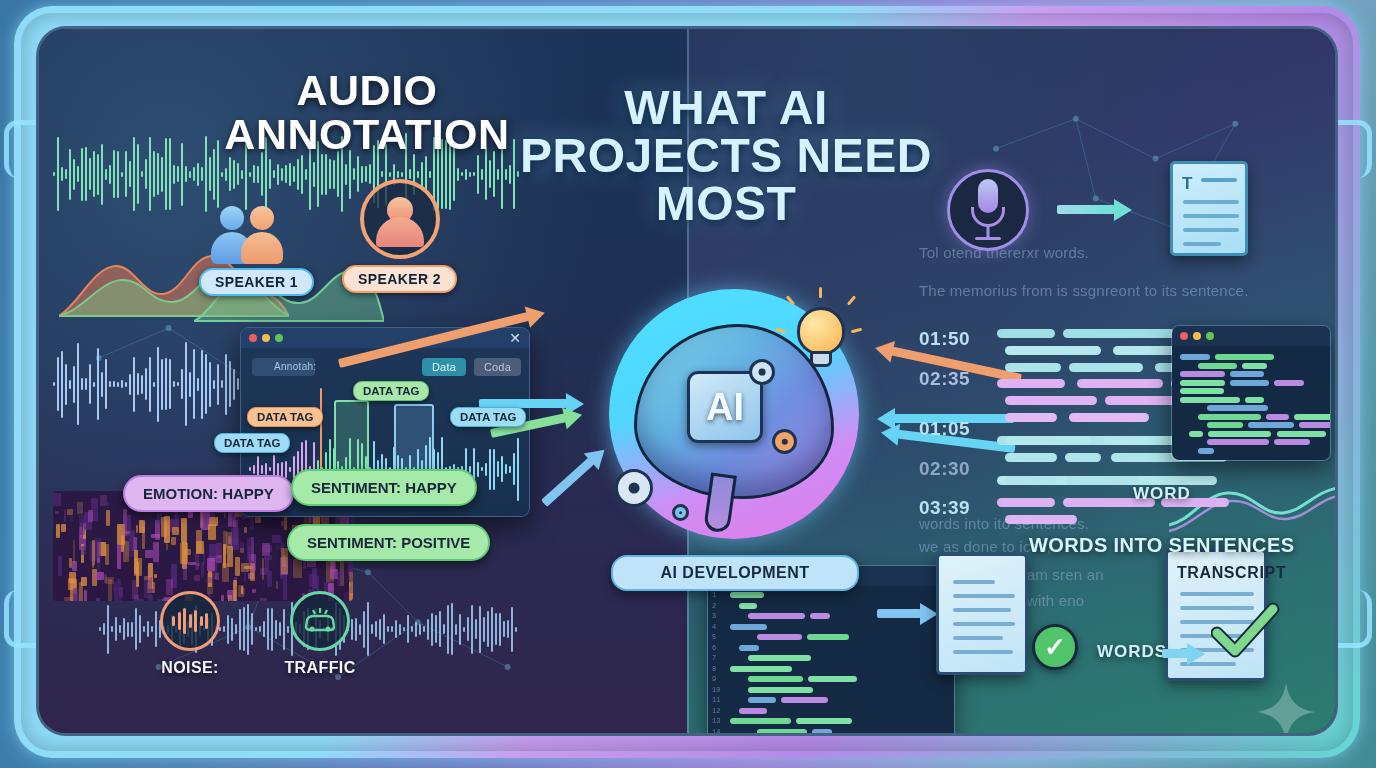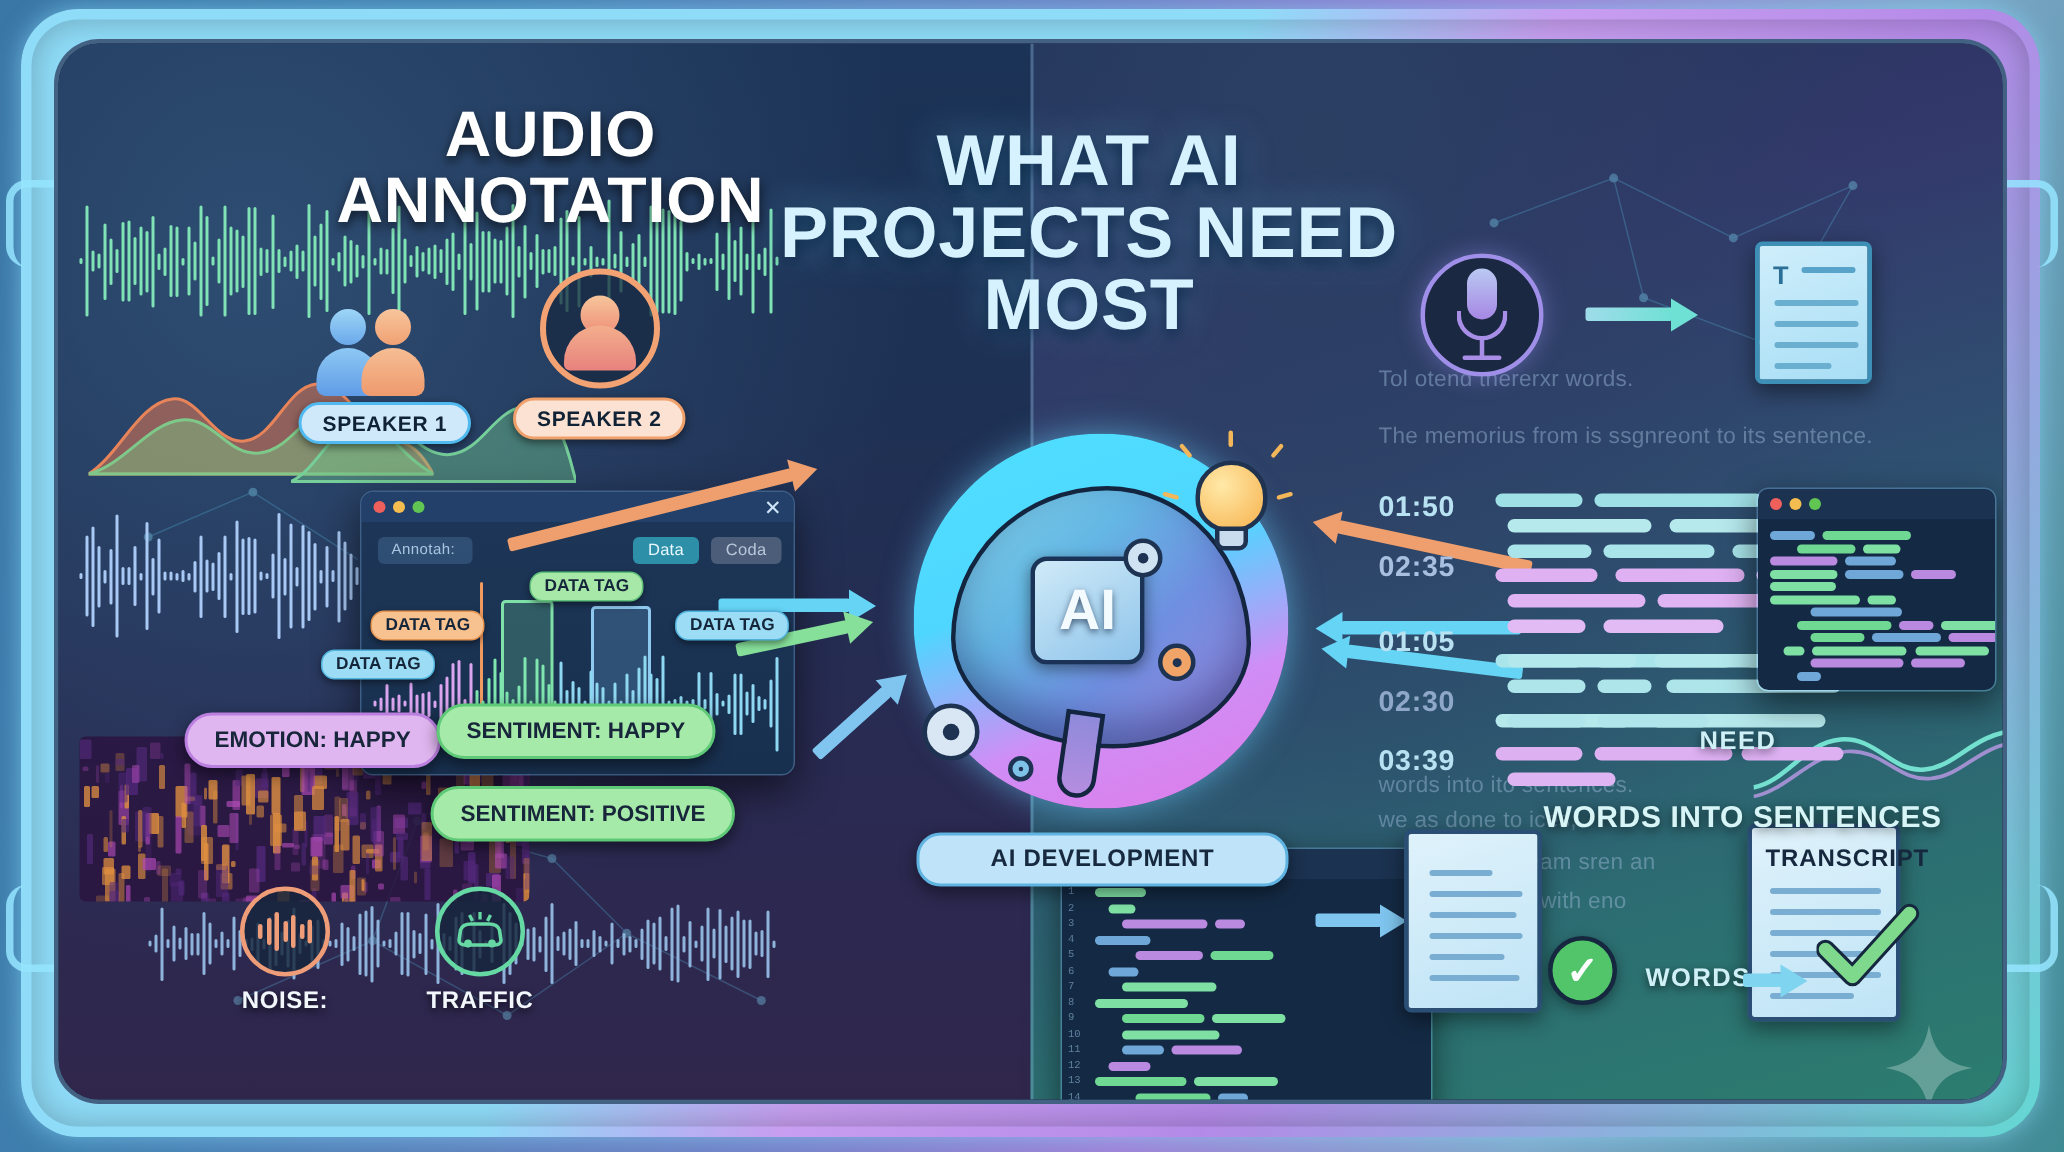--- a/index.html
+++ b/index.html
@@ -117,21 +117,21 @@
   .dot { width:8px; height:8px; border-radius:50%; }
   .d-r{background:#ef5f5b;} .d-y{background:#f5bd4f;} .d-g{background:#61c554;}
   .win-close { margin-left:auto; color:#cfe4f7; font-size:14px; line-height:1; }
 
   #annot-win { left:201px; top:298px; width:290px; height:190px; background:#1d3455; }
   #annot-win .win-bar { background:#22406a; }
   .annot-body { position:relative; height:170px; background:linear-gradient(180deg,#1d3657,#18304f); }
   .annot-input {
     position:absolute; left:11px; top:10px; width:63px; height:18px;
     background:rgba(120,170,220,.22); border-radius:4px;
-    color:#a8c6e2; font-size:10px; padding:3px 9px; letter-spacing:.3px;
+    color:#a8c6e2; font-size:10px; padding:3px 22px; letter-spacing:.3px;
   }
   .annot-btn {
     position:absolute; top:10px; height:18px; padding:0 10px;
     display:flex; align-items:center; border-radius:4px;
     font-size:11px; letter-spacing:.2px;
   }
   .btn-data { right:63px; background:#2e8fa8; color:#e8f8ff; }
   .btn-coda { right:8px;  background:#4b5d78; color:#b9c8da; }
   .region {
     position:absolute; border-radius:3px;
@@ -1209,21 +1209,21 @@
           <div class="cline" style="left:49px;top:143px;width:50px;background:#6fd892"></div>
           <div class="cline" style="left:104px;top:143px;width:20px;background:#6fa8d8"></div>
         </div>
     </div>
 
     <svg style="position:absolute;left:1130px;top:452px;width:176px;height:56px;">
       <path d="M0 44 C22 40 34 14 58 12 C82 10 92 34 114 32 C136 30 146 8 176 6" fill="none" stroke="#74e0cf" stroke-width="3"></path>
       <path d="M0 50 C22 46 38 22 62 20 C86 18 96 40 118 38 C140 36 150 16 176 14" fill="none" stroke="#c79ef0" stroke-width="2.5" opacity=".75"></path>
     </svg>
 
-    <div class="word-pill" style="left:1094px; top:455px;">NEED</div>
+    <div class="word-pill" style="left:1094px; top:455px;">WORD</div>
     <div class="emph" style="left:990px; top:505px;">WORDS INTO SENTENCES</div>
 
     <div class="arrow r" style="left:838px; top:580px; width:44px; background:#7fc5ef; color:#7fc5ef; border-color:#7fc5ef; z-index:20;"></div>
 
     <div class="doc-icon" style="left:897px; top:524px; width:92px; height:122px;">
       <div class="doc-line" style="left:14px;top:24px;width:42px;"></div>
       <div class="doc-line" style="left:14px;top:38px;width:62px;"></div>
       <div class="doc-line" style="left:14px;top:52px;width:58px;"></div>
       <div class="doc-line" style="left:14px;top:66px;width:62px;"></div>
       <div class="doc-line" style="left:14px;top:80px;width:50px;"></div>

